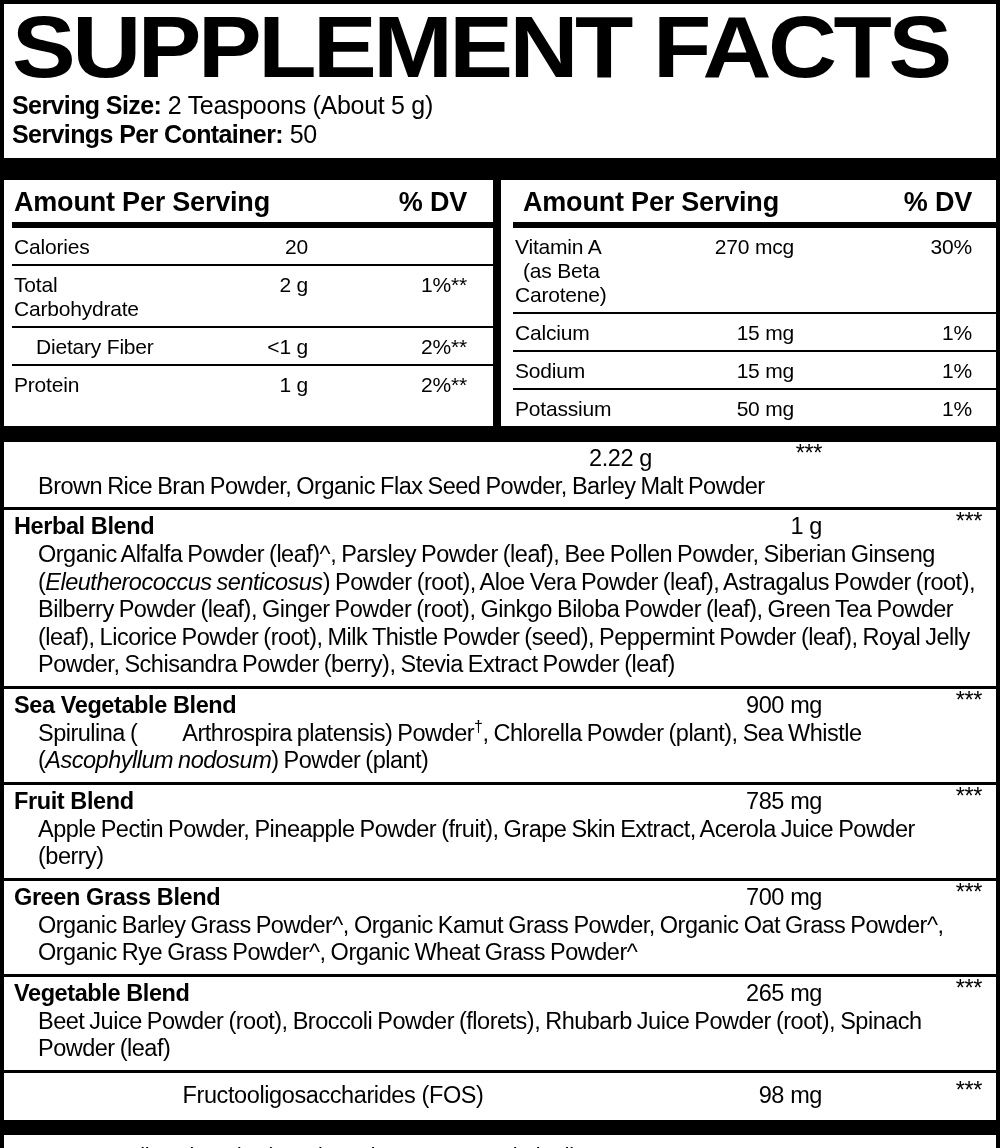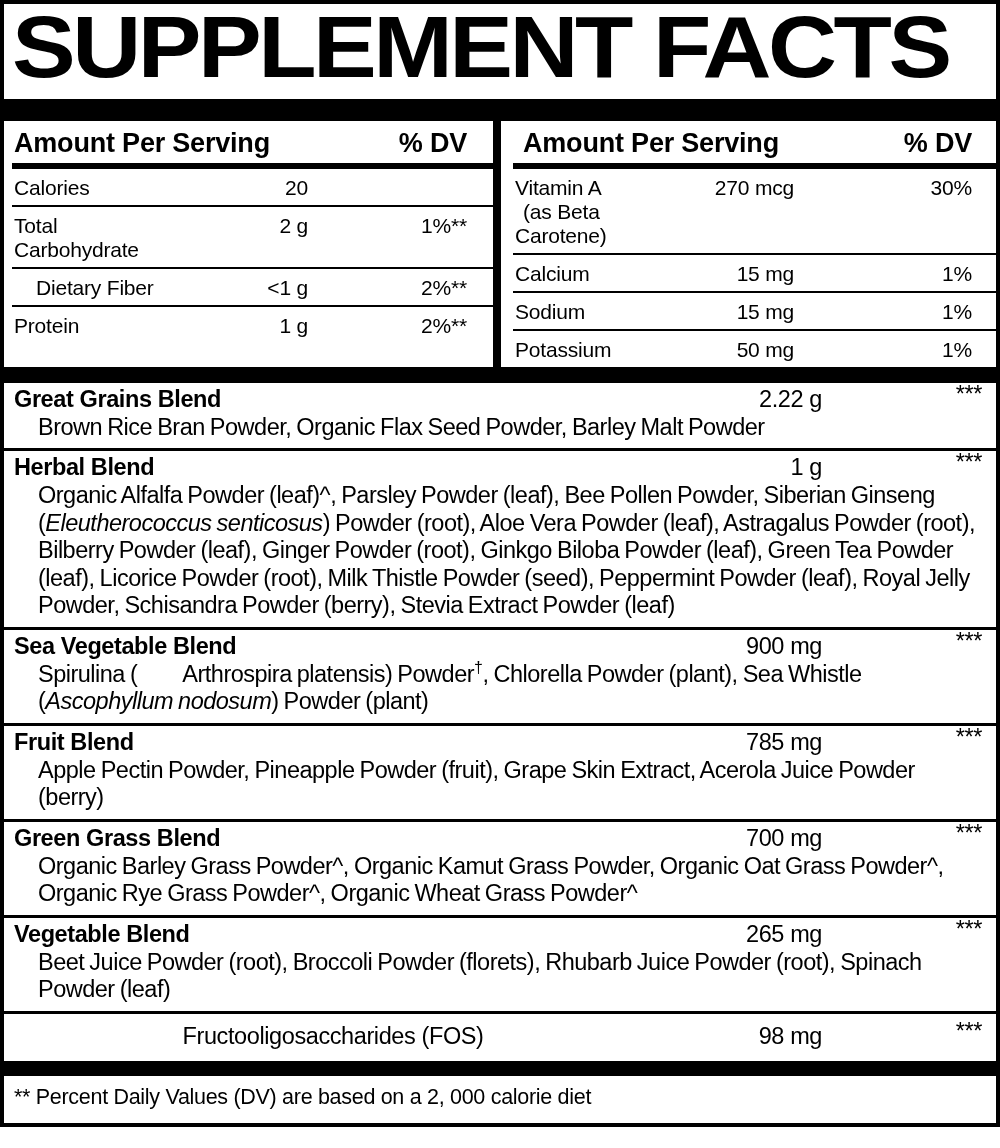--- a/index.html
+++ b/index.html
@@ -87,20 +87,30 @@
 </style>
 </head>
 <body>
 
 <div class="panel">
 
   <div>
     <div class="title">SUPPLEMENT FACTS</div>
   </div>
 
+  <div class="serving">
+    <div class="row">
+      <span class="lbl">Serving Size:</span>
+      <span>2 Teaspoons (About 5 g)</span>
+    </div>
+    <div class="row">
+      <span class="lbl">Servings Per Container:</span>
+      <span>50</span>
+    </div>
+  </div>
 
   <div class="bar bar1"></div>
 
   <div class="cols">
 
     <div class="col col-left">
       <div class="colhead">
         <span>Amount Per Serving</span>
         <span>% DV</span>
       </div>
@@ -157,21 +167,20 @@
     </div>
 
   </div>
 
   <div class="bar bar2"></div>
 
   <div>
 
     <div class="blend">
       <div class="bhead">
-        <span class="bnm">Great Grains Blend</span>
         <span class="bamt">2.22 g</span>
         <span class="bstars">***</span>
       </div>
       <div class="bing"><span>Brown Rice Bran Powder, Organic Flax Seed Powder, Barley Malt Powder</span></div>
     </div>
 
     <div class="blend">
       <div class="bhead">
         <span class="bnm">Herbal Blend</span>
         <span class="bamt">1 g</span>

